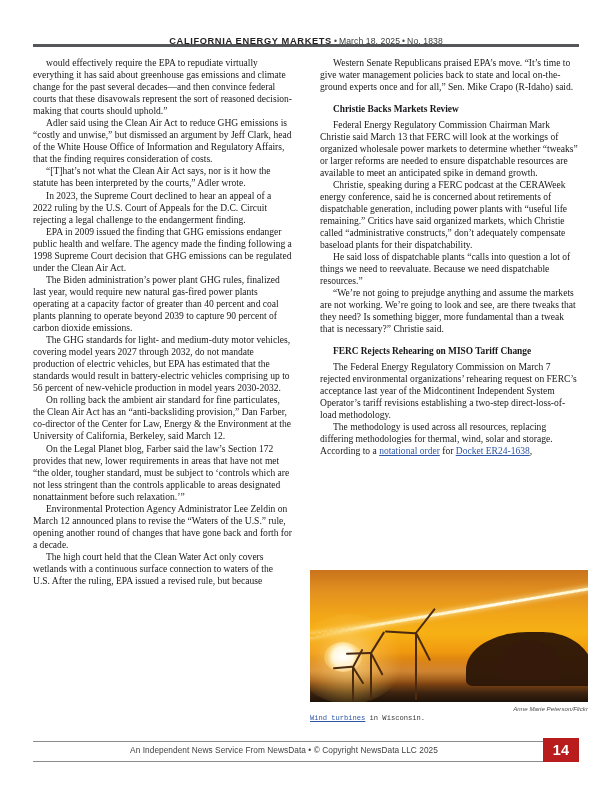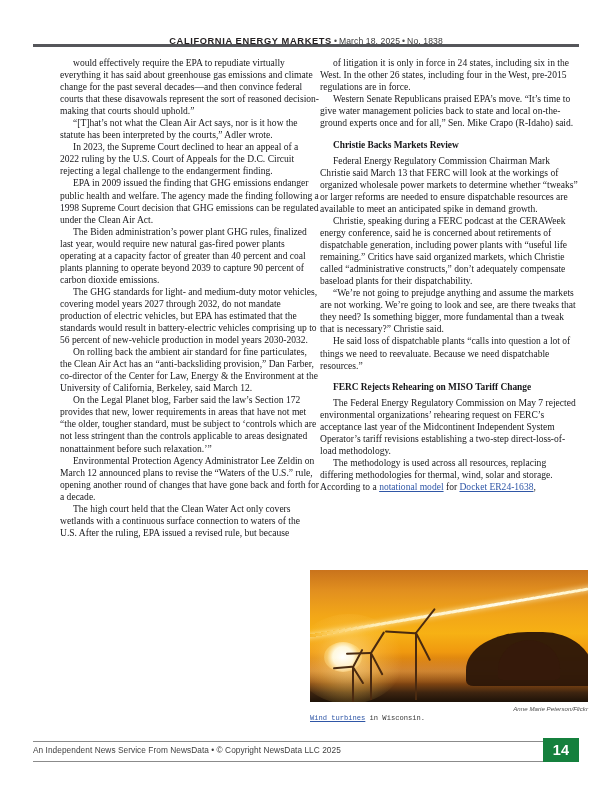--- a/index.html
+++ b/index.html
@@ -63,21 +63,21 @@
   
   .col {
     position: absolute;
     top: 57px;
     width: 259px;
     font-size: 9.55px;
     line-height: 12.05px;
     text-align: left;
     color: #17171a;
   }
-  .col-left  { left: 33px; margin-left: 27px; }
+  .col-left  { left: 33px; }
   .col-right { left: 320px; }
 
   .col p {
     margin: 0;
     text-indent: 13px;
     hyphens: none;
   }
 
   h2.subhead {
     margin: 9.5px 0 4px 0;
@@ -222,33 +222,33 @@
     top: 761px;
     width: 546px;
     height: 0.9px;
     background: #8b8b8b;
   }
   .footer-text {
     position: absolute;
     left: 33px;
     top: 745px;
     width: 502px;
-    text-align: left;
+    text-align: center;
     font-family: "Liberation Sans", sans-serif;
     font-size: 8.3px;
     color: #3f3f3f;
     letter-spacing: 0.05px;
   }
   .page-badge {
     position: absolute;
     left: 543px;
     top: 738px;
     width: 36px;
     height: 24px;
-    background: #15803d;
+    background: #b91c1c;
     color: #ffffff;
     font-family: "Liberation Sans", sans-serif;
     font-weight: bold;
     font-size: 14.5px;
     display: flex;
     align-items: center;
     justify-content: center;
     letter-spacing: 0.3px;
   }
 </style>
@@ -257,49 +257,49 @@
 
 <div class="page">
 
   <div class="masthead">
     <span class="masthead-title">CALIFORNIA ENERGY MARKETS</span><span class="masthead-sep">•</span><span class="masthead-meta">March 18, 2025</span><span class="masthead-sep">•</span><span class="masthead-meta">No. 1838</span>
   </div>
   <div class="masthead-rule"></div>
 
   <div class="col col-left">
     <p>would effectively require the EPA to repudiate virtually everything it has said about greenhouse gas emissions and climate change for the past several decades—and then convince federal courts that these disavowals represent the sort of reasoned decision-making that courts should uphold.”</p>
+    <p>Adler said using the Clean Air Act to reduce GHG emissions is “costly and unwise,” but dismissed an argument by Jeff Clark, head of the White House Office of Information and Regulatory Affairs, that the finding requires consideration of costs.</p>
     <p>“[T]hat’s not what the Clean Air Act says, nor is it how the statute has been interpreted by the courts,” Adler wrote.</p>
     <p>In 2023, the Supreme Court declined to hear an appeal of a 2022 ruling by the U.S. Court of Appeals for the D.C. Circuit rejecting a legal challenge to the endangerment finding.</p>
     <p>EPA in 2009 issued the finding that GHG emissions endanger public health and welfare. The agency made the finding following a 1998 Supreme Court decision that GHG emissions can be regulated under the Clean Air Act.</p>
     <p>The Biden administration’s power plant GHG rules, finalized last year, would require new natural gas-fired power plants operating at a capacity factor of greater than 40 percent and coal plants planning to operate beyond 2039 to capture 90 percent of carbon dioxide emissions.</p>
     <p>The GHG standards for light- and medium-duty motor vehicles, covering model years 2027 through 2032, do not mandate production of electric vehicles, but EPA has estimated that the standards would result in battery-electric vehicles comprising up to 56 percent of new-vehicle production in model years 2030-2032.</p>
     <p>On rolling back the ambient air standard for fine particulates, the Clean Air Act has an “anti-backsliding provision,” Dan Farber, co-director of the Center for Law, Energy &amp; the Environment at the University of California, Berkeley, said March 12.</p>
     <p>On the Legal Planet blog, Farber said the law’s Section 172 provides that new, lower requirements in areas that have not met “the older, tougher standard, must be subject to ‘controls which are not less stringent than the controls applicable to areas designated nonattainment before such relaxation.’”</p>
 
 
     <p>Environmental Protection Agency Administrator Lee Zeldin on March 12 announced plans to revise the “Waters of the U.S.” rule, opening another round of changes that have gone back and forth for a decade.</p>
     <p>The high court held that the Clean Water Act only covers wetlands with a continuous surface connection to waters of the U.S. After the ruling, EPA issued a revised rule, but because</p>
   </div>
 
   <div class="col col-right">
-    <p>of litigation it is only in force in 24 states, including six in the West. In the other 26 states, including four in the West, pre-2015 regulations are in force.</p>
     <p>Western Senate Republicans praised EPA’s move. “It’s time to give water management policies back to state and local on-the-ground experts once and for all,” Sen. Mike Crapo (R-Idaho) said.</p>
 
     <h2 class="subhead">Christie Backs Markets Review</h2>
 
     <p>Federal Energy Regulatory Commission Chairman Mark Christie said March 13 that FERC will look at the workings of organized wholesale power markets to determine whether “tweaks” or larger reforms are needed to ensure dispatchable resources are available to meet an anticipated spike in demand growth.</p>
     <p>Christie, speaking during a FERC podcast at the CERAWeek energy conference, said he is concerned about retirements of dispatchable generation, including power plants with “useful life remaining.” Critics have said organized markets, which Christie called “administrative constructs,” don’t adequately compensate baseload plants for their dispatchability.</p>
+    <p>He said loss of dispatchable plants “calls into question a lot of things we need to reevaluate. Because we need dispatchable resources.”</p>
     <p>“We’re not going to prejudge anything and assume the markets are not working. We’re going to look and see, are there tweaks that they need? Is something bigger, more fundamental than a tweak that is necessary?” Christie said.</p>
-    <p>He said loss of dispatchable plants “calls into question a lot of things we need to reevaluate. Because we need dispatchable resources.”</p>
 
     <h2 class="subhead">FERC Rejects Rehearing on MISO Tariff Change</h2>
 
-    <p>The Federal Energy Regulatory Commission on May 7 rejected environmental organizations’ rehearing request on FERC’s acceptance last year of the Midcontinent Independent System Operator’s tariff revisions establishing a two-step direct-loss-of-load methodology.</p>
-
-    <p><span>The methodology is used across all resources, replacing differing methodologies for thermal, wind, solar and storage. According to a </span><a class="doclink" href="#">notational model</a><span> for </span><a class="doclink" href="#">Docket ER24-1638</a><span>,</span></p>
+    <p>The Federal Energy Regulatory Commission on March 7 rejected environmental organizations’ rehearing request on FERC’s acceptance last year of the Midcontinent Independent System Operator’s tariff revisions establishing a two-step direct-loss-of-load methodology.</p>
+
+    <p><span>The methodology is used across all resources, replacing differing methodologies for thermal, wind, solar and storage. According to a </span><a class="doclink" href="#">notational order</a><span> for </span><a class="doclink" href="#">Docket ER24-1638</a><span>,</span></p>
   </div>
 
   <div class="photo-wrap">
     <div class="photo">
       <div class="sunglow"></div>
       <div class="sun"></div>
       <div class="streak"></div>
       <div class="haze"></div>
 
       <div class="treeline"></div>

